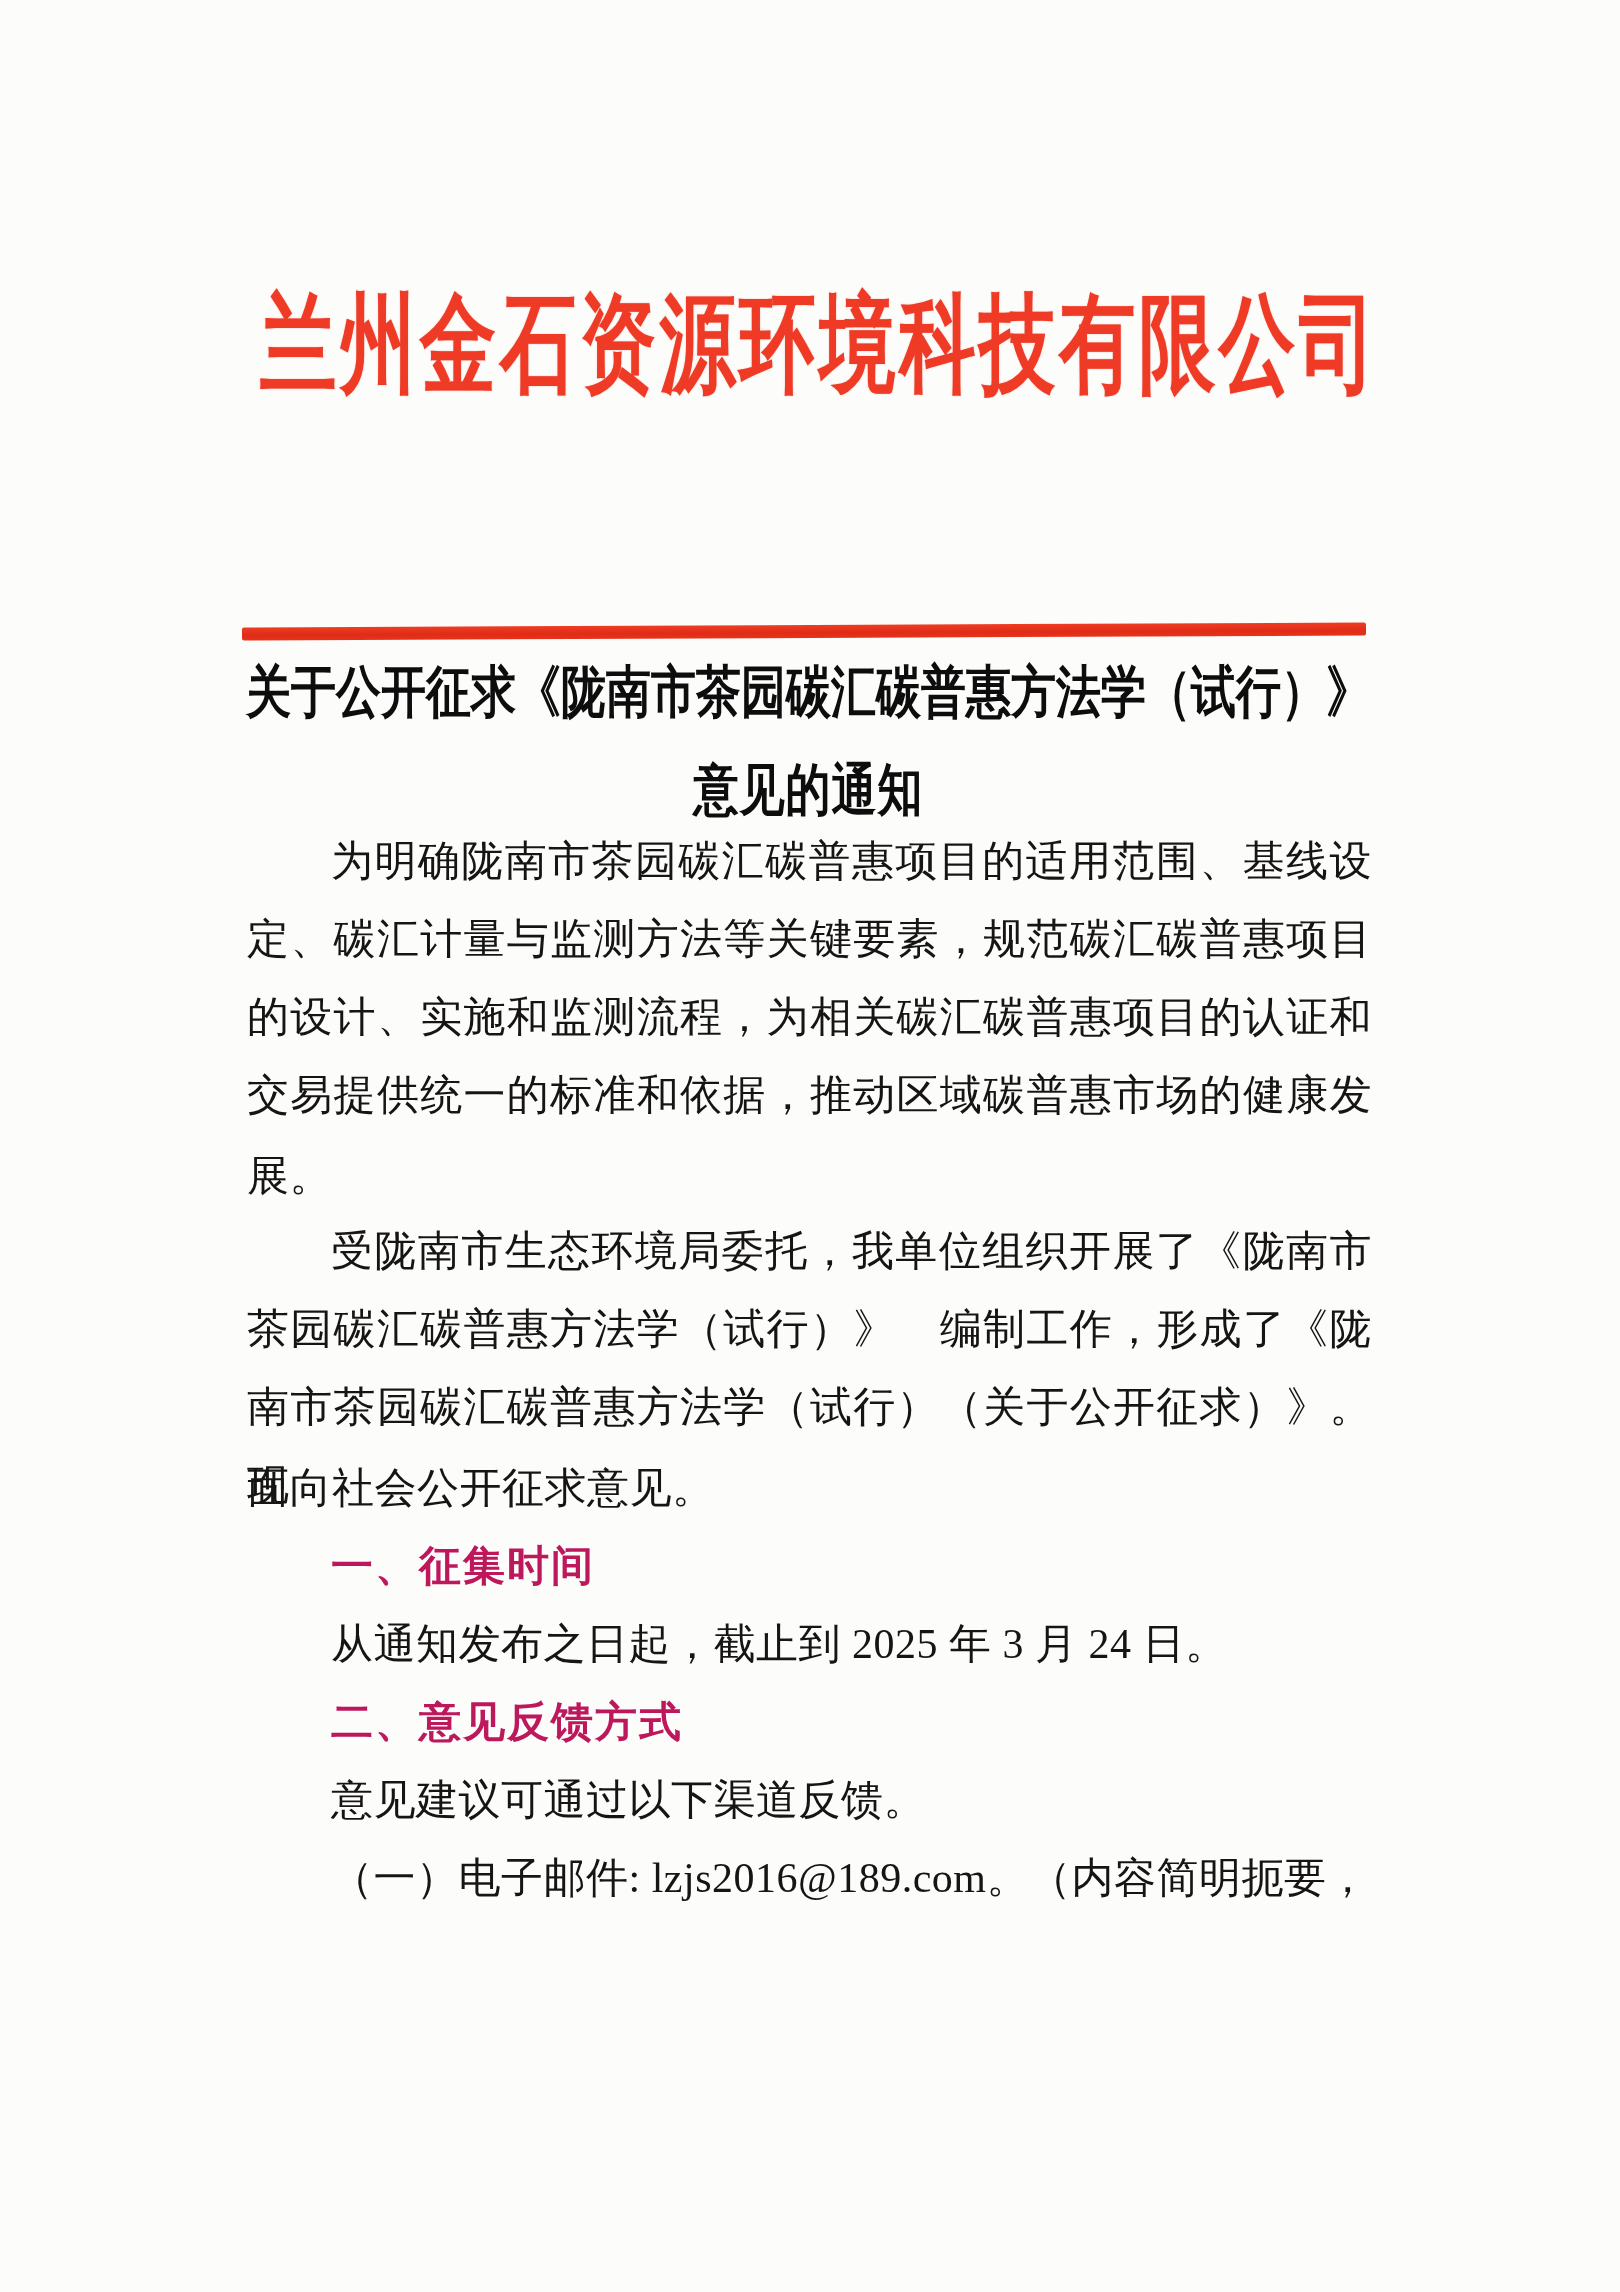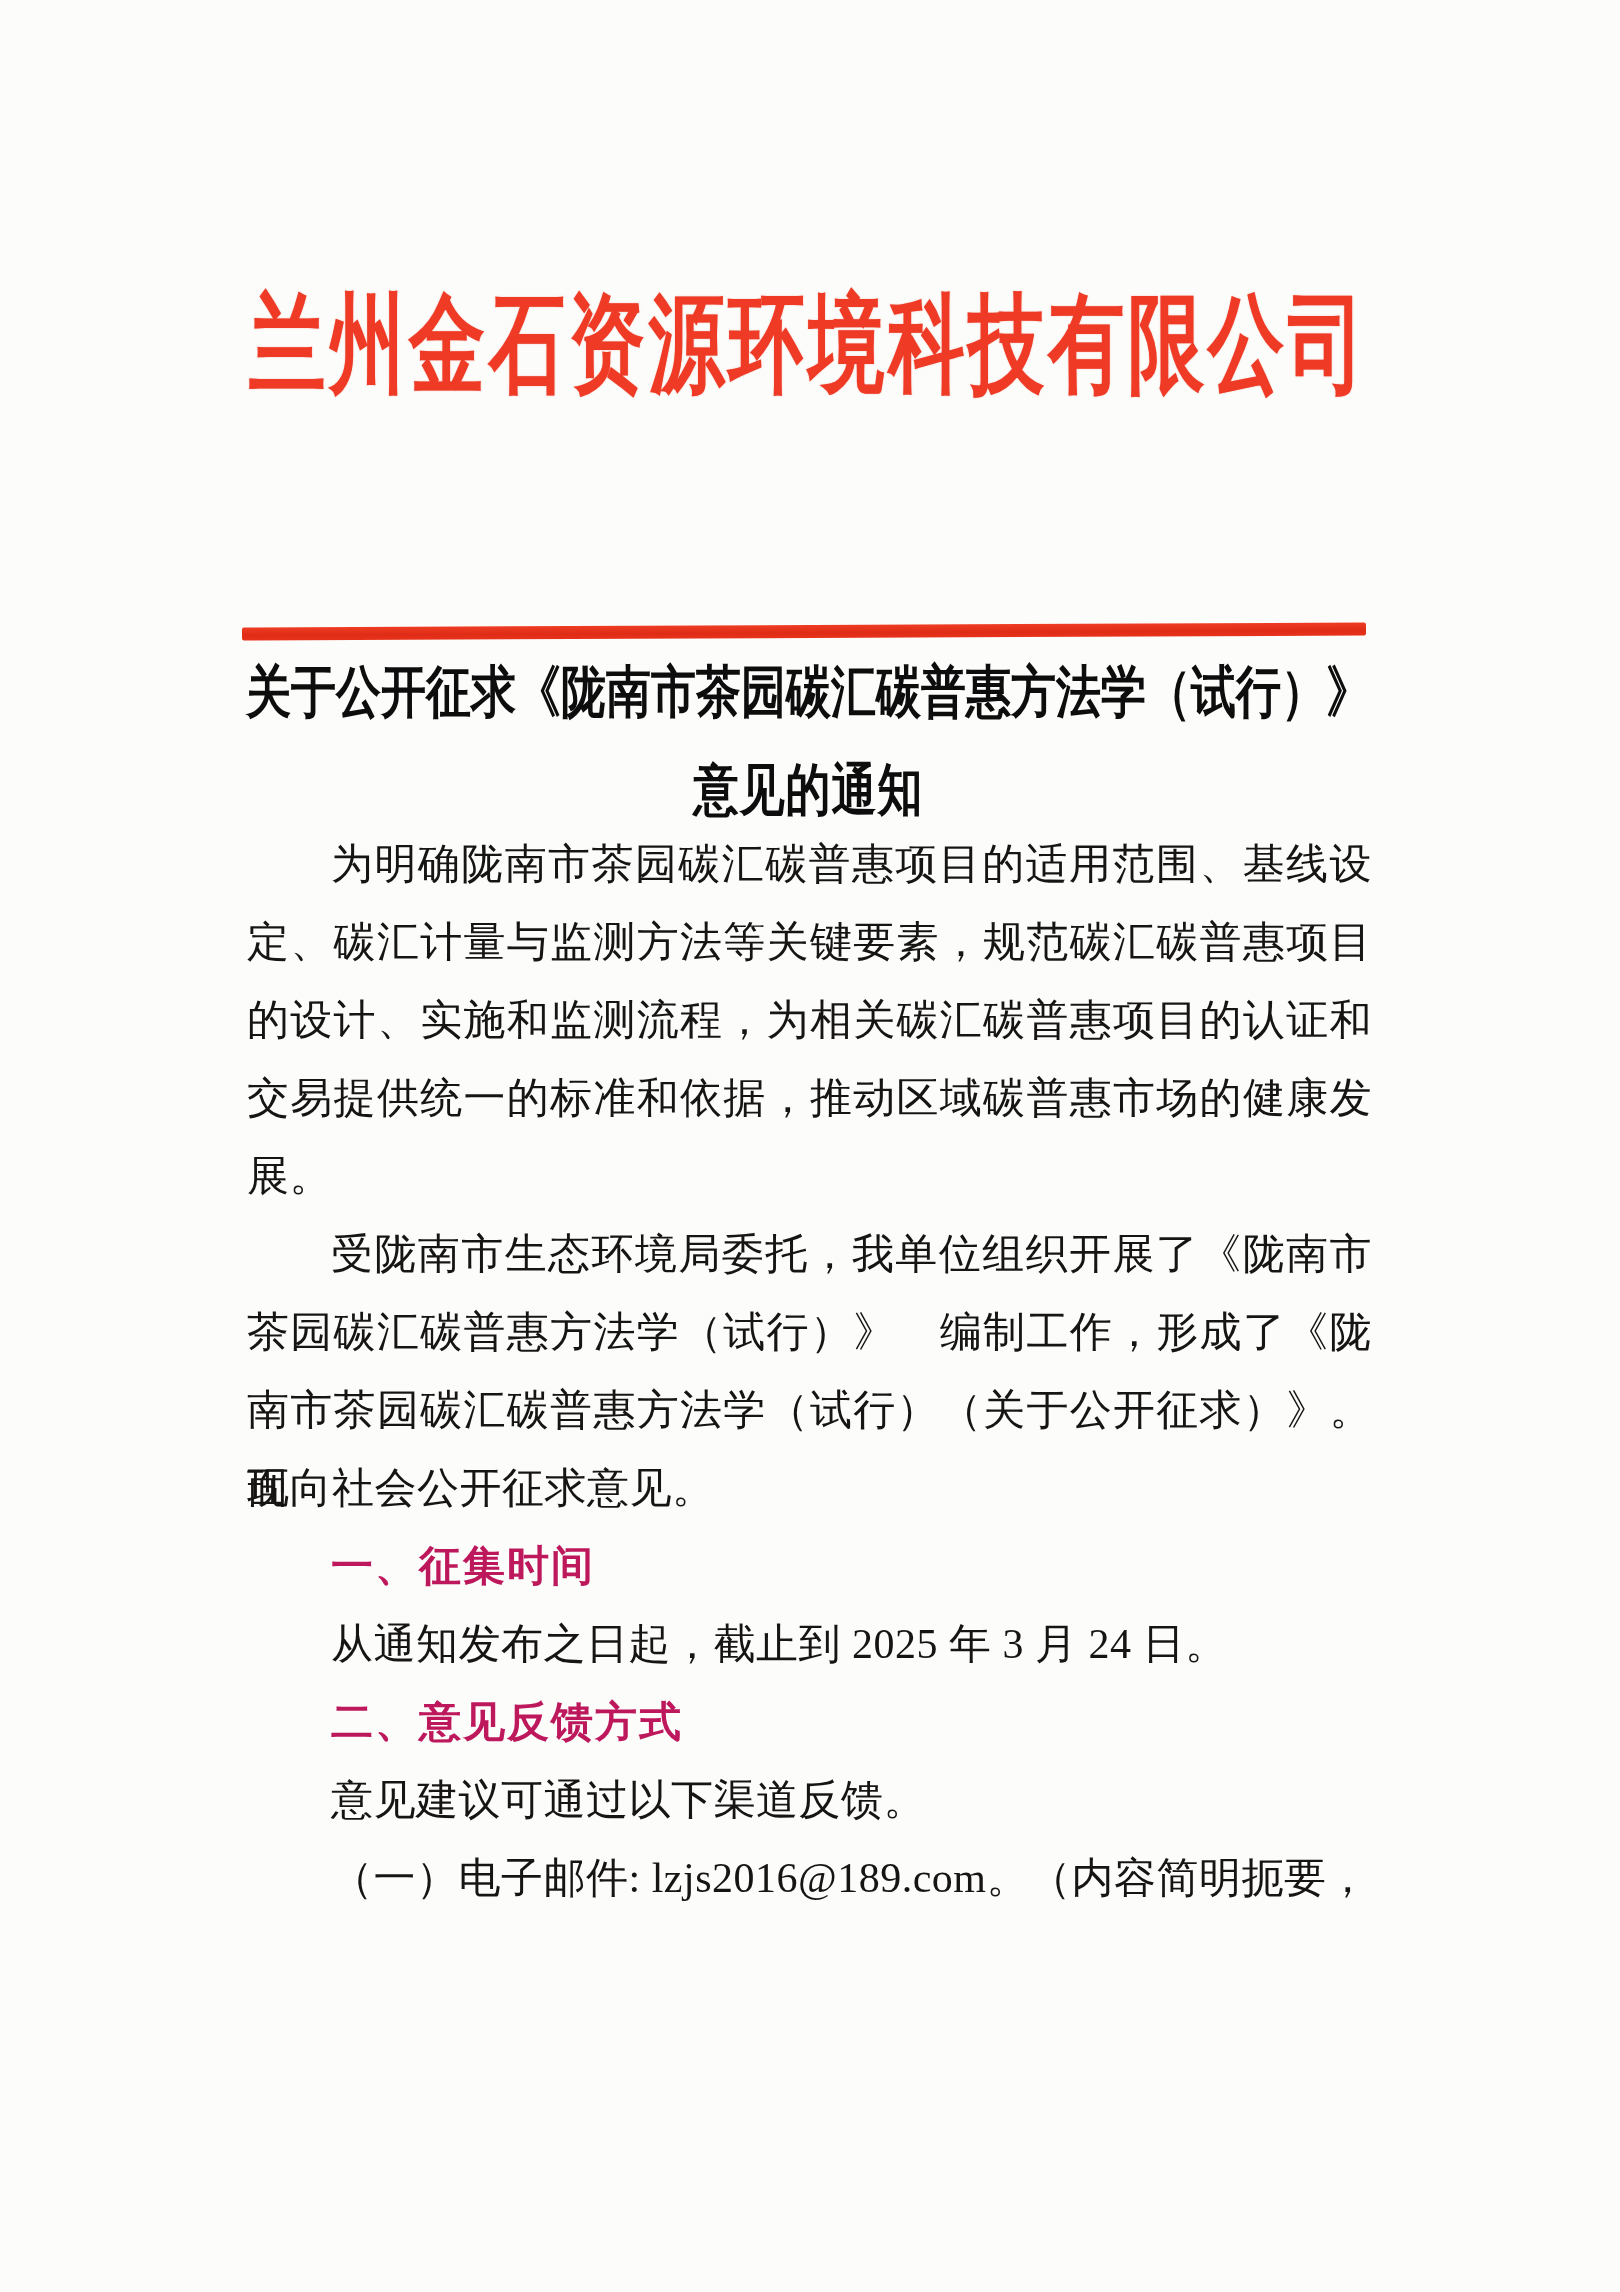--- a/index.html
+++ b/index.html
@@ -6,21 +6,21 @@
   .page {
     position:relative;
     width:1620px; height:2293px;
     margin:0 auto;
     background:#fcfcfa;
     overflow:hidden;
     font-family:"Liberation Serif","DejaVu Serif",serif;
   }
   
   .letterhead {
-    position:absolute; left:245px; top:276px; width:1127px; height:137px;
+    position:absolute; left:256px; top:276px; width:1127px; height:137px;
     text-align:center;
   }
   .letterhead-text {
     display:inline-block;
     white-space:nowrap;
     font-size:76px; line-height:137px;
     font-weight:600;
     letter-spacing:3.9px;
     color:#ef3a26;
     transform:scaleY(1.42);
@@ -59,20 +59,21 @@
   .line.heading {
     font-family:"Liberation Sans","DejaVu Sans",sans-serif;
     font-weight:700; color:#be185d; letter-spacing:2px;
   }
   .line.indent { padding-left:84px; }
   .line.justify {
     text-align:justify;
     text-align-last:justify;
     text-justify:inter-character;
     white-space:normal;
+    font-family:Liberation Mono, monospace;
   }
   .line.nojustify { white-space:nowrap; }
 </style>
 </head>
 <body>
 
 <div class="page">
 
   <div class="letterhead">
     <span class="letterhead-text">兰州金石资源环境科技有限公司</span>

